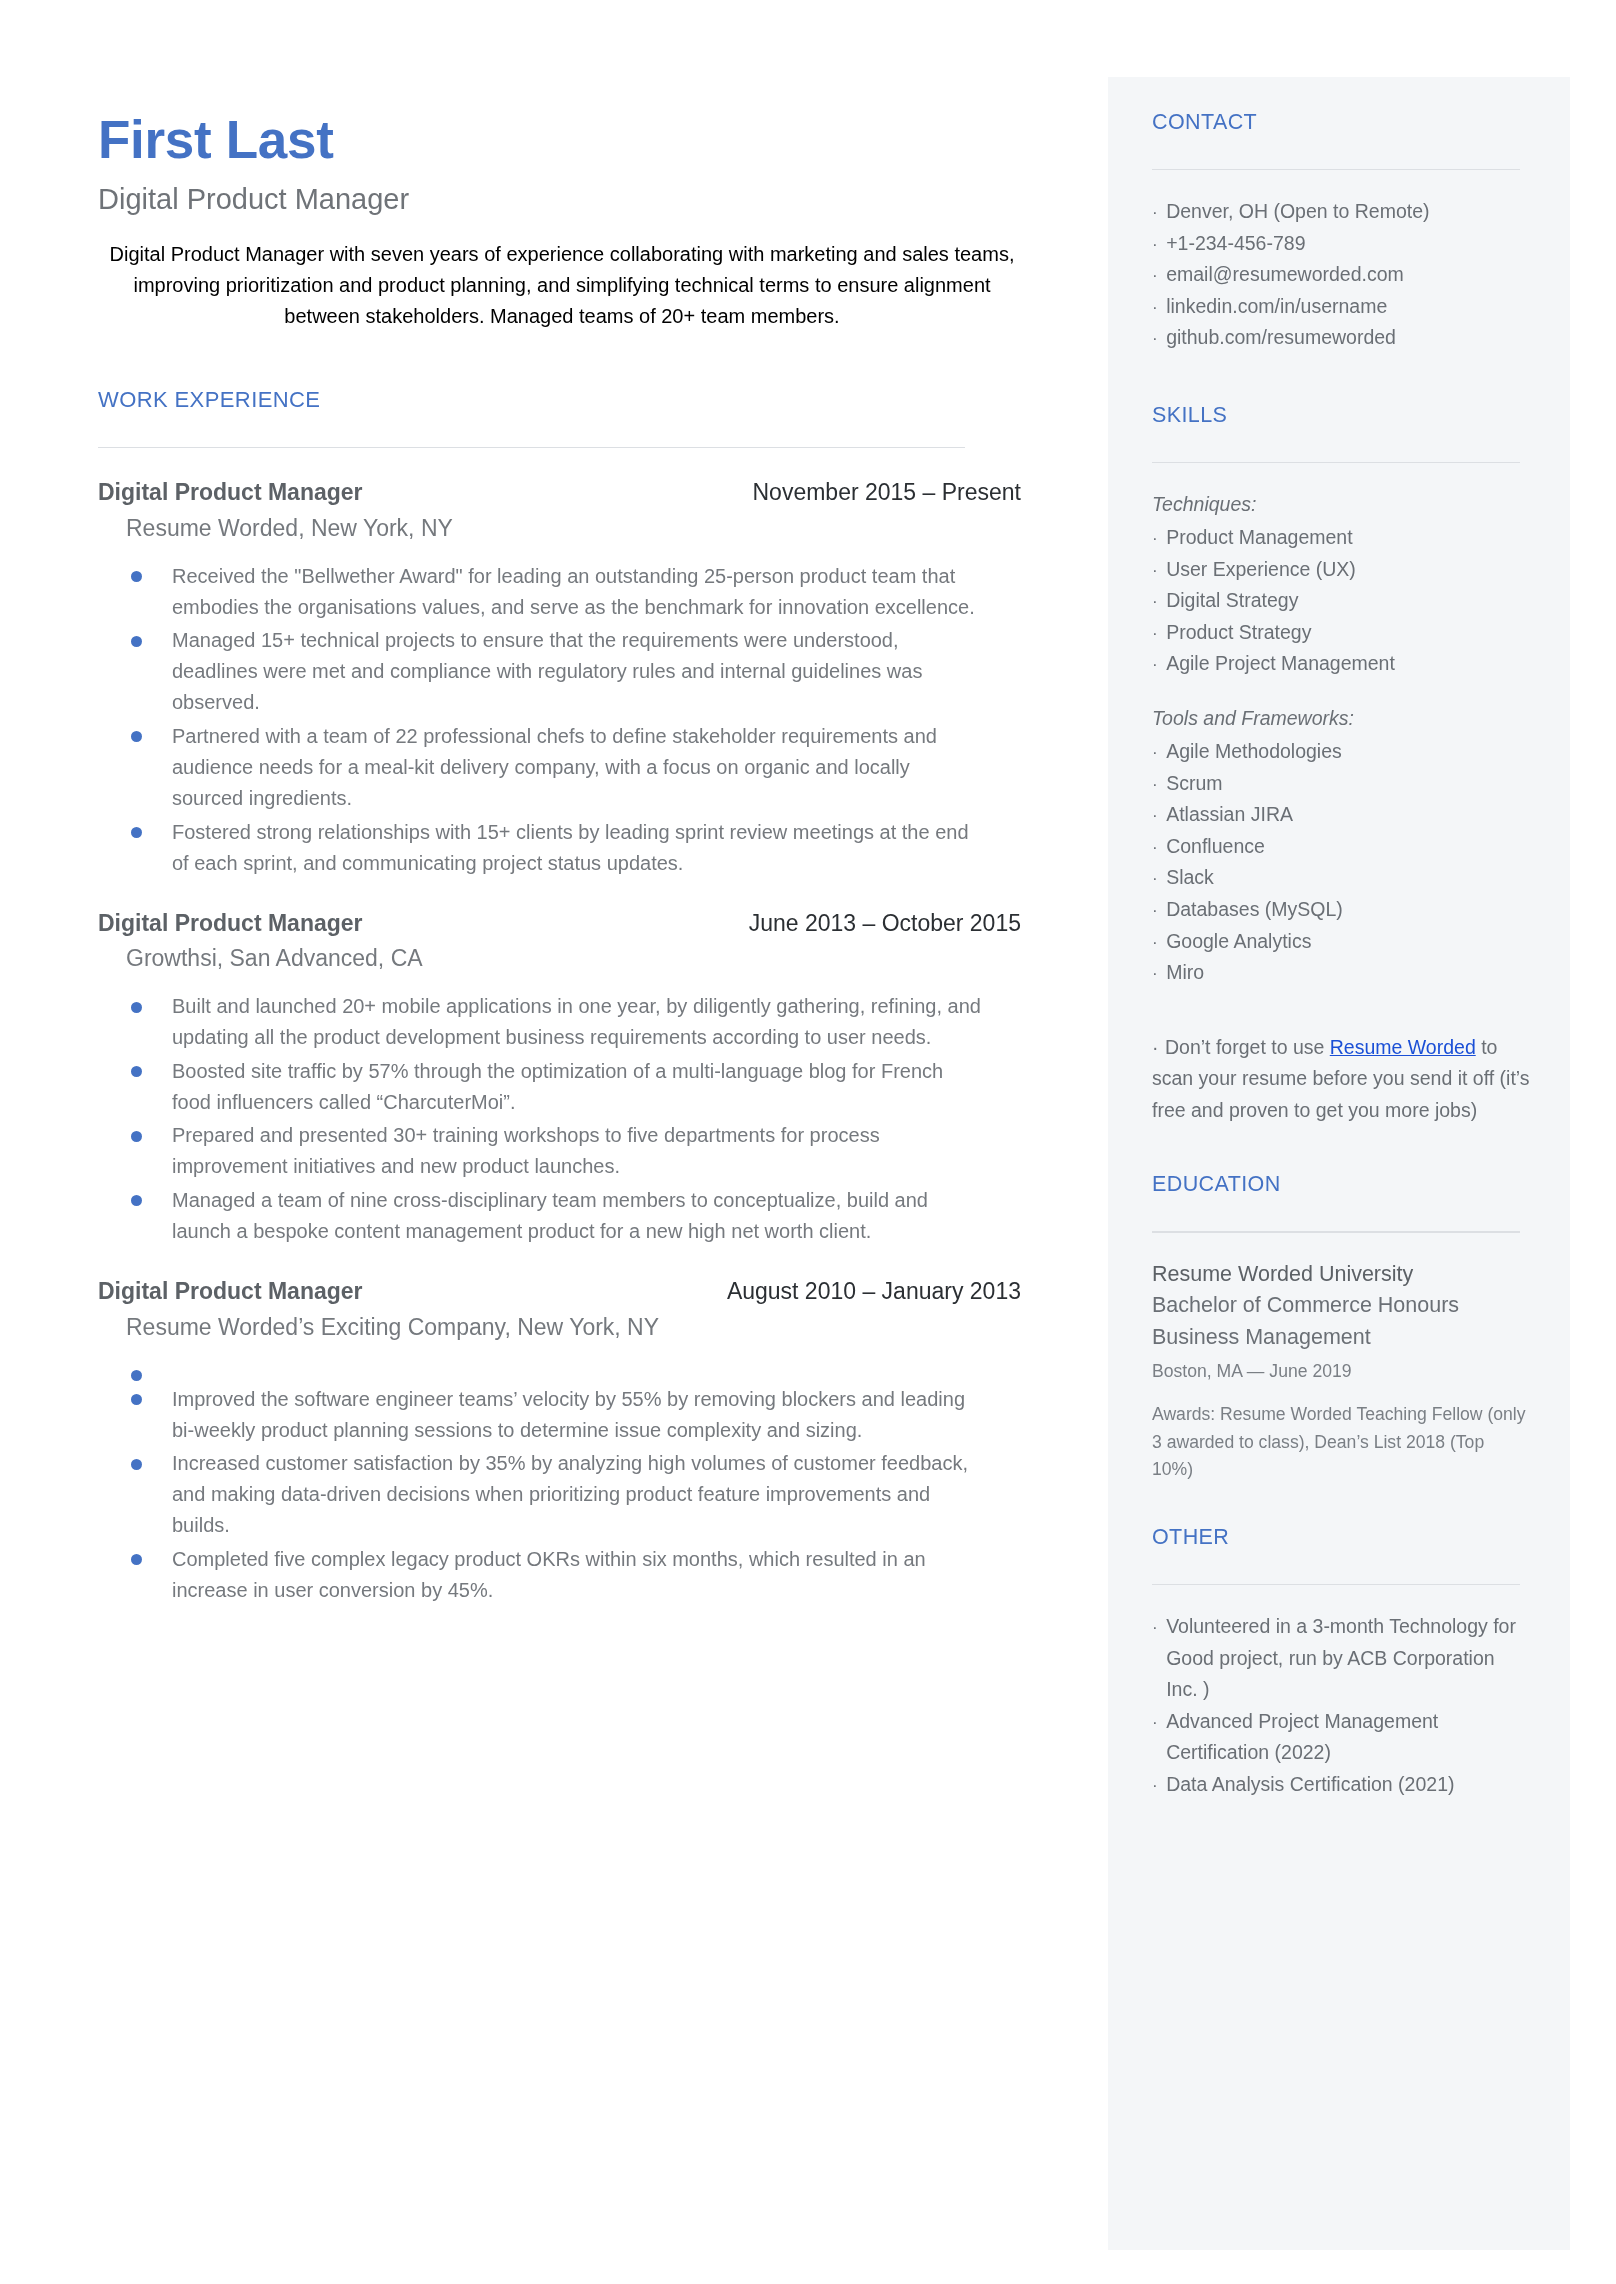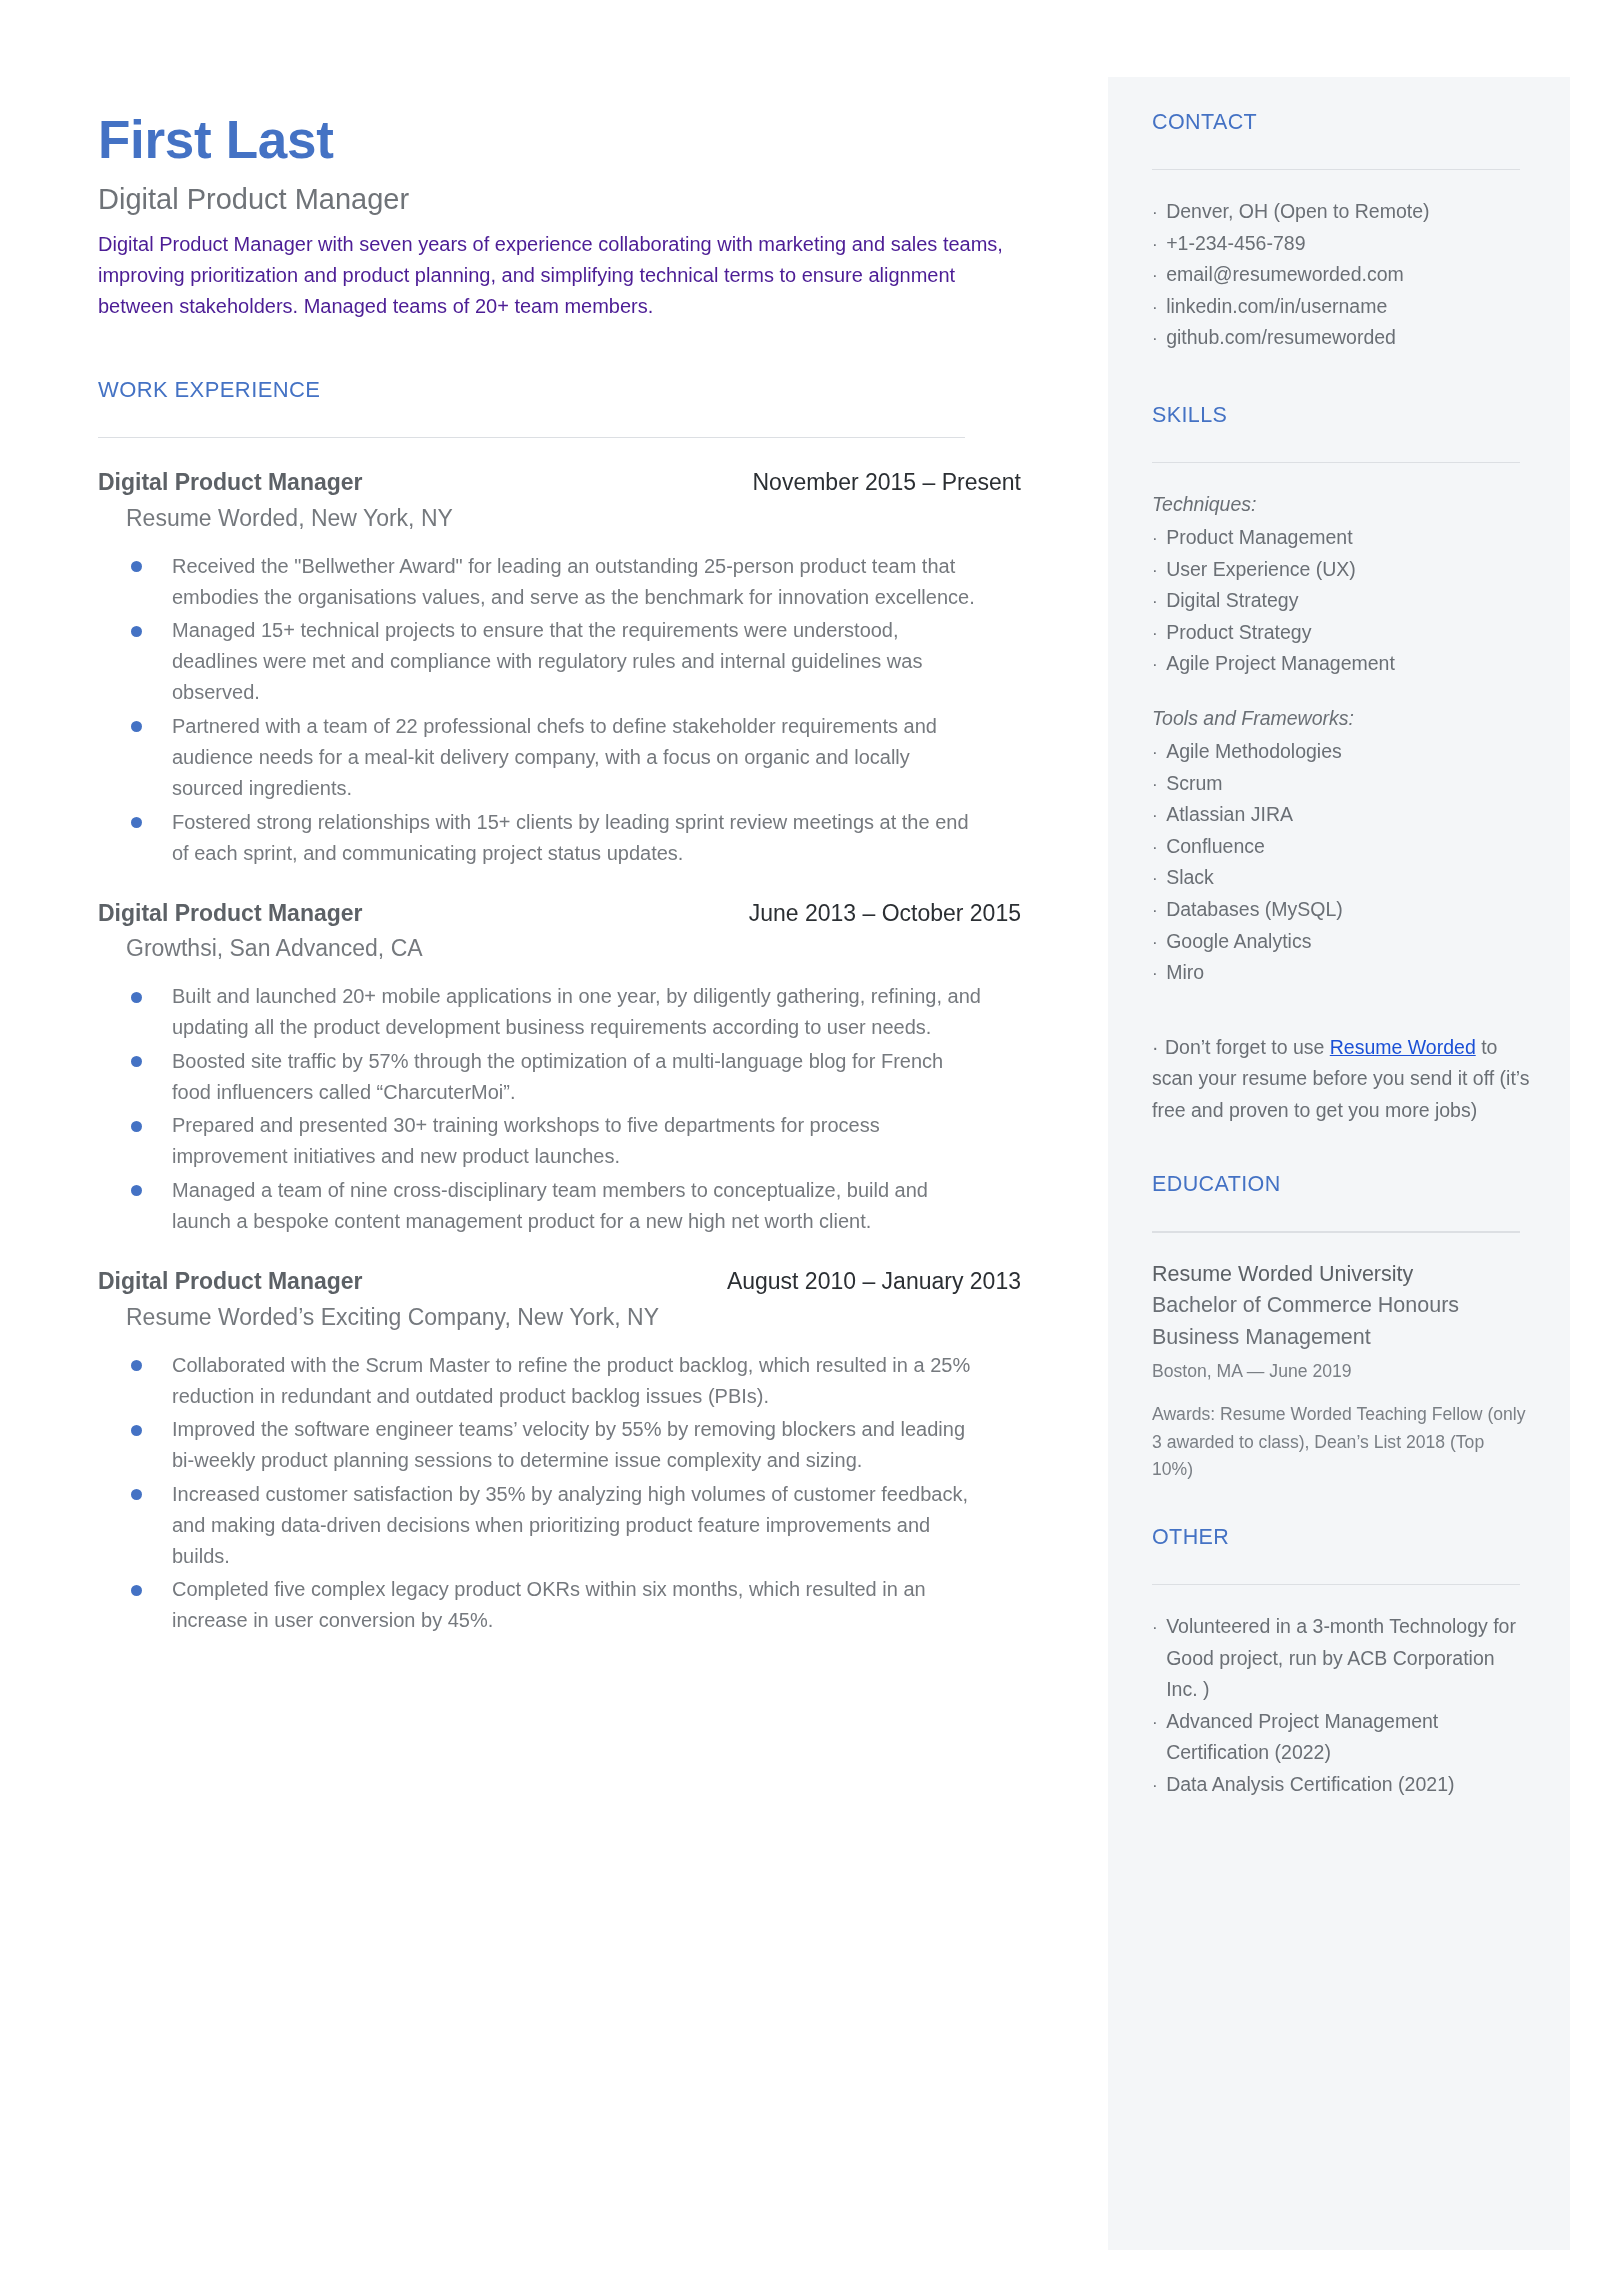--- a/index.html
+++ b/index.html
@@ -128,25 +128,26 @@
 
   .role {
     color: #6f7378;
     font-size: 29px;
     font-weight: 400;
     margin-top: 14.3px;
     line-height: 1.2;
   }
 
   .summary {
-    color: #4c1d95;
+    color: #000000;
     font-size: 20px;
     line-height: 1.55;
-    margin-top: 12px;
+    margin-top: 22px;
     width: 928px;
+    text-align: center;
   }
 
   .section-heading {
     color: #4472c4;
     font-size: 22px;
     letter-spacing: 0.4px;
     margin-top: 55px;
   }
 
   .main-rule {
@@ -272,21 +273,20 @@
         </div>
         <div class="job">
           <div class="job-row">
             <span class="job-title">Digital Product Manager</span>
             <span class="job-dates">August 2010 – January 2013</span>
           </div>
           <div class="job-company">Resume Worded’s Exciting Company, New York, NY</div>
           <ul class="bullets">
             <li>
               <span class="bdot"></span>
-              <span class="btext">Collaborated with the Scrum Master to refine the product backlog, which resulted in a 25% reduction in redundant and outdated product backlog issues (PBIs).</span>
             </li>
             <li>
               <span class="bdot"></span>
               <span class="btext">Improved the software engineer teams’ velocity by 55% by removing blockers and leading bi-weekly product planning sessions to determine issue complexity and sizing.</span>
             </li>
             <li>
               <span class="bdot"></span>
               <span class="btext">Increased customer satisfaction by 35% by analyzing high volumes of customer feedback, and making data-driven decisions when prioritizing product feature improvements and builds.</span>
             </li>
             <li>

